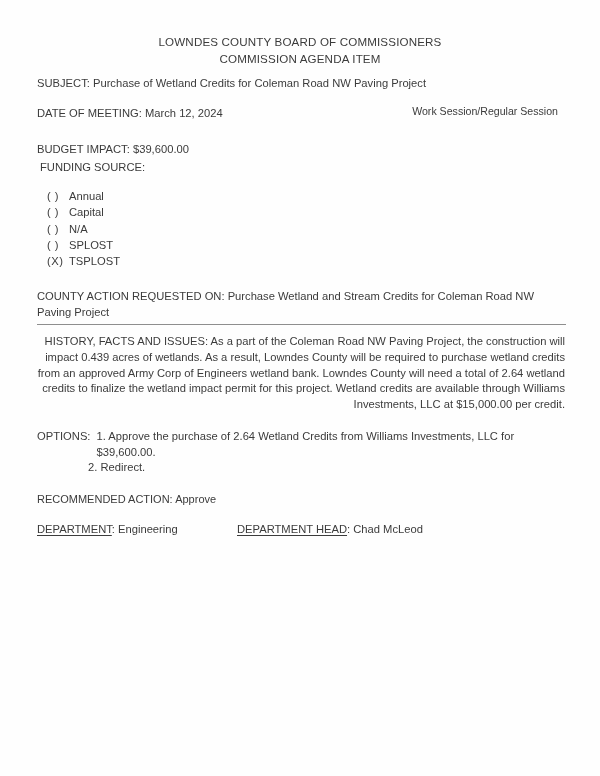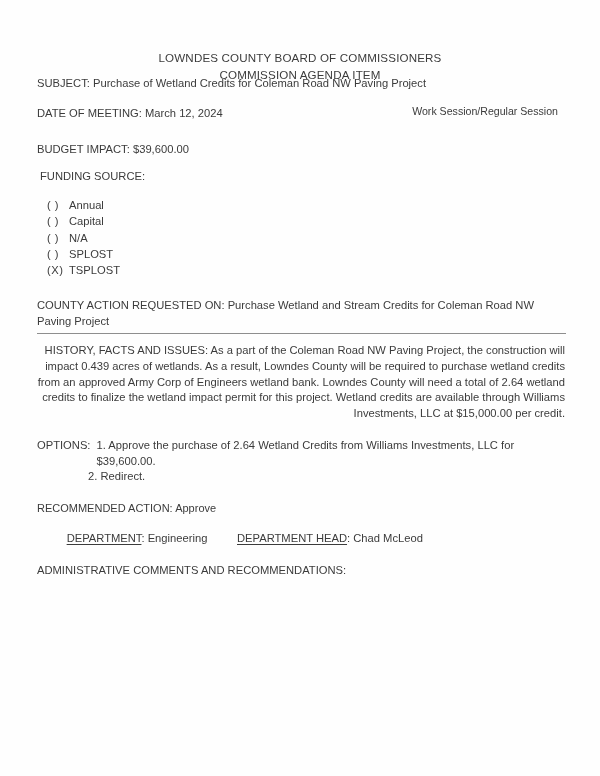--- a/index.html
+++ b/index.html
@@ -19,21 +19,21 @@
   .page {
     position: absolute;
     inset: 0;
     background: #fefefe;
     overflow: hidden;
   }
 
   
   .doc-header {
     text-align: center;
-    padding-top: 49px;
+    padding-top: 33px;
     line-height: 17px;
   }
   .doc-header .title-line {
     font-size: 11.6px;
     letter-spacing: 0.15px;
     color: #3b3b3b;
     white-space: nowrap;
   }
 
   
@@ -63,21 +63,21 @@
   }
   .session-text {
     font-size: 10.6px;
     color: #3b3b3b;
     white-space: nowrap;
     padding-right: 7px;
     margin-top: -2px;
   }
 
   .budget-row { margin-top: 21px; }
-  .funding-row { margin-top: 12px; padding-left: 3px; }
+  .funding-row { margin-top: 3px; padding-left: 3px; }
 
   
   .funding-list {
     margin-top: 13px;
     padding-left: 10px;
   }
   .funding-item {
     display: flex;
     font-size: 11.2px;
     line-height: 16.3px;
@@ -137,21 +137,21 @@
     margin-top: 17px;
     font-size: 11px;
   }
 
   
   .dept-row {
     margin-top: 18px;
     font-size: 11.2px;
     display: flex;
   }
-  .dept-col-1 { flex: 0 0 200px; text-align: center; }
+  .dept-col-1 { flex: 0 0 200px; }
   .dept-col-2 { flex: 0 0 auto; }
   .u { text-decoration: underline; text-underline-offset: 1.5px; }
 
   .admin-row {
     margin-top: 20px;
     font-size: 11.2px;
   }
 </style>
 </head>
 <body>
@@ -234,16 +234,15 @@
 
     <div class="dept-row">
       <div class="dept-col-1">
         <span class="u">DEPARTMENT</span><span>: Engineering</span>
       </div>
       <div class="dept-col-2">
         <span class="u">DEPARTMENT HEAD</span><span>: Chad McLeod</span>
       </div>
     </div>
 
-    <div class="admin-row">ADMINISTRATIVE COMMENTS AND RECOMMENDATIONS:</div>
 
   </div>
 </div>
 
 </body></html>

